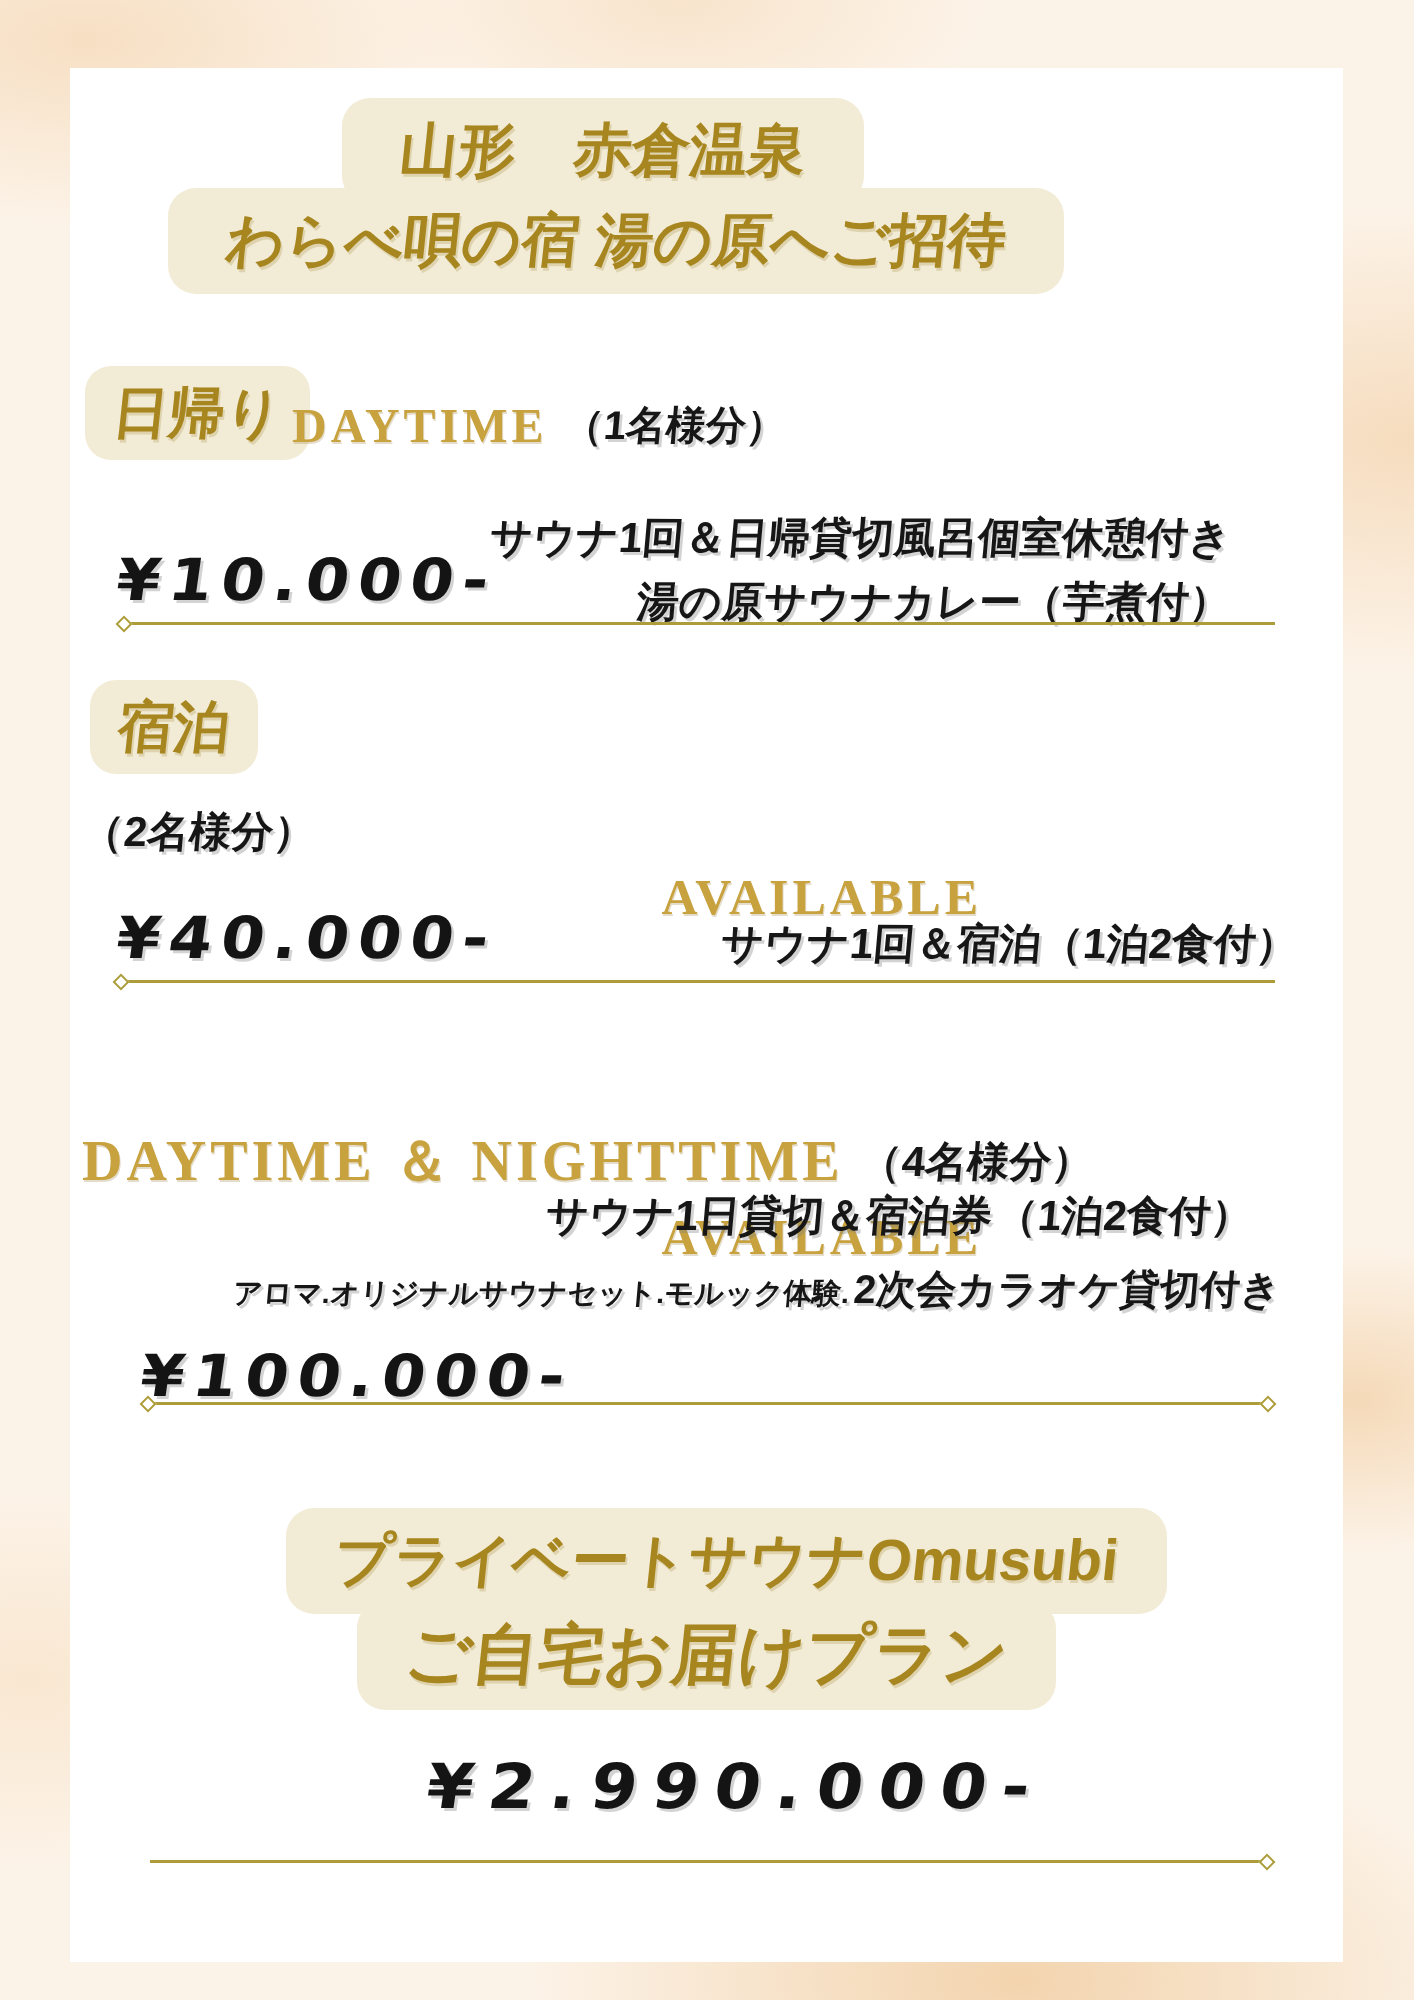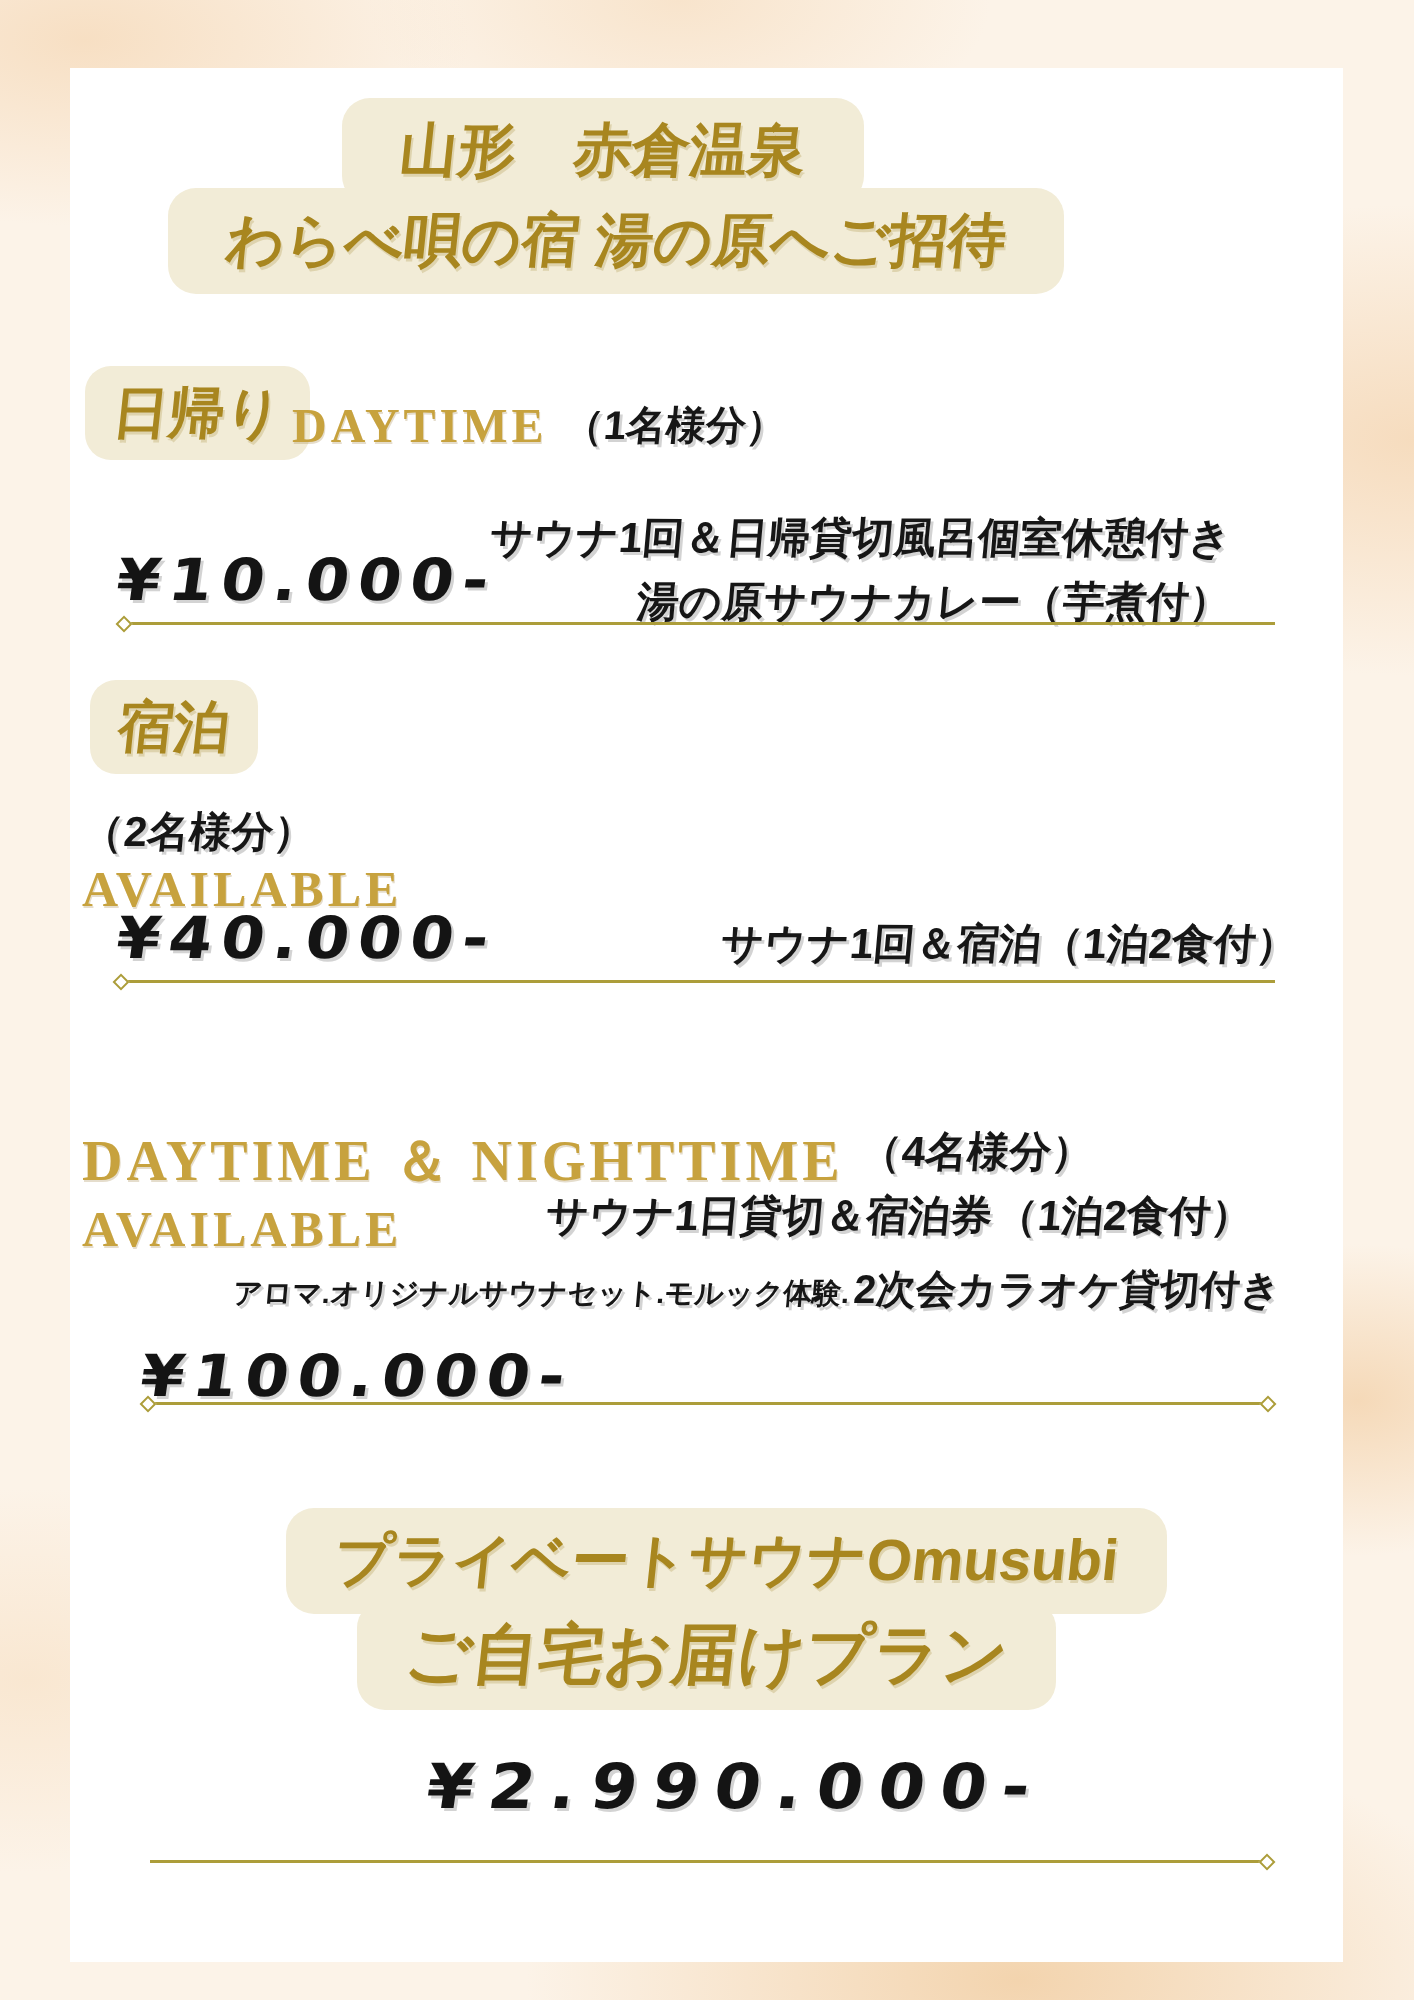--- a/index.html
+++ b/index.html
@@ -57,23 +57,23 @@
   .badge { font-size:56px; line-height:94px; padding:0 28px; border-radius:26px; }
 
   .sep { position:absolute; height:3px; background:#ac9d3a; }
   .sep .dia {
     position:absolute; width:8px; height:8px; top:-4px;
     border:2px solid #ac9d3a; background:#ffffff; transform:rotate(45deg);
   }
   .dia.dl { left:-10px; }
   .dia.dr { right:-10px; }
 
-  .row { display:flex; align-items:flex-start; gap:16px; }
+  .row { display:flex; align-items:center; gap:16px; }
   .plan-head { width:900px; }
-  .avail { display:block; text-align:left; margin-top:0; }
+  .avail { display:block; text-align:right; margin-top:8px; }
 
   .desc-right { text-align:right; }
   .desc-right div { white-space:nowrap; }
 </style>
 </head>
 <body>
 
 <div class="card">
 
   <div class="title-block">

